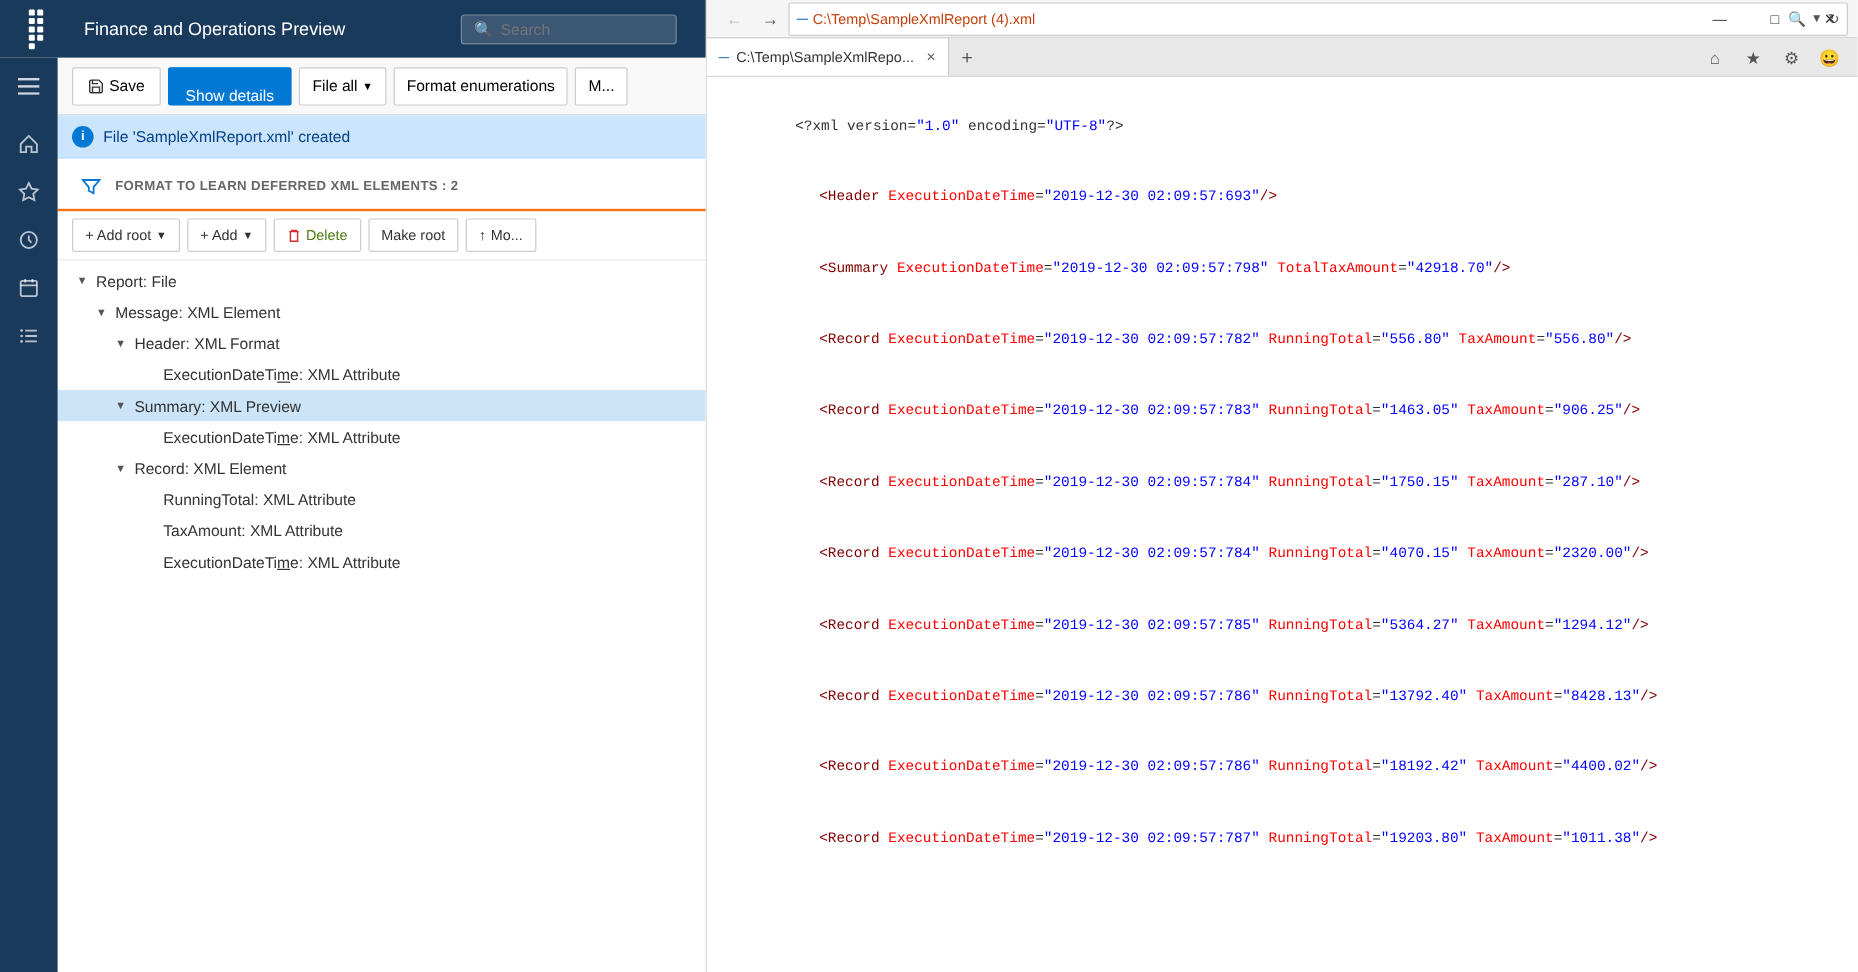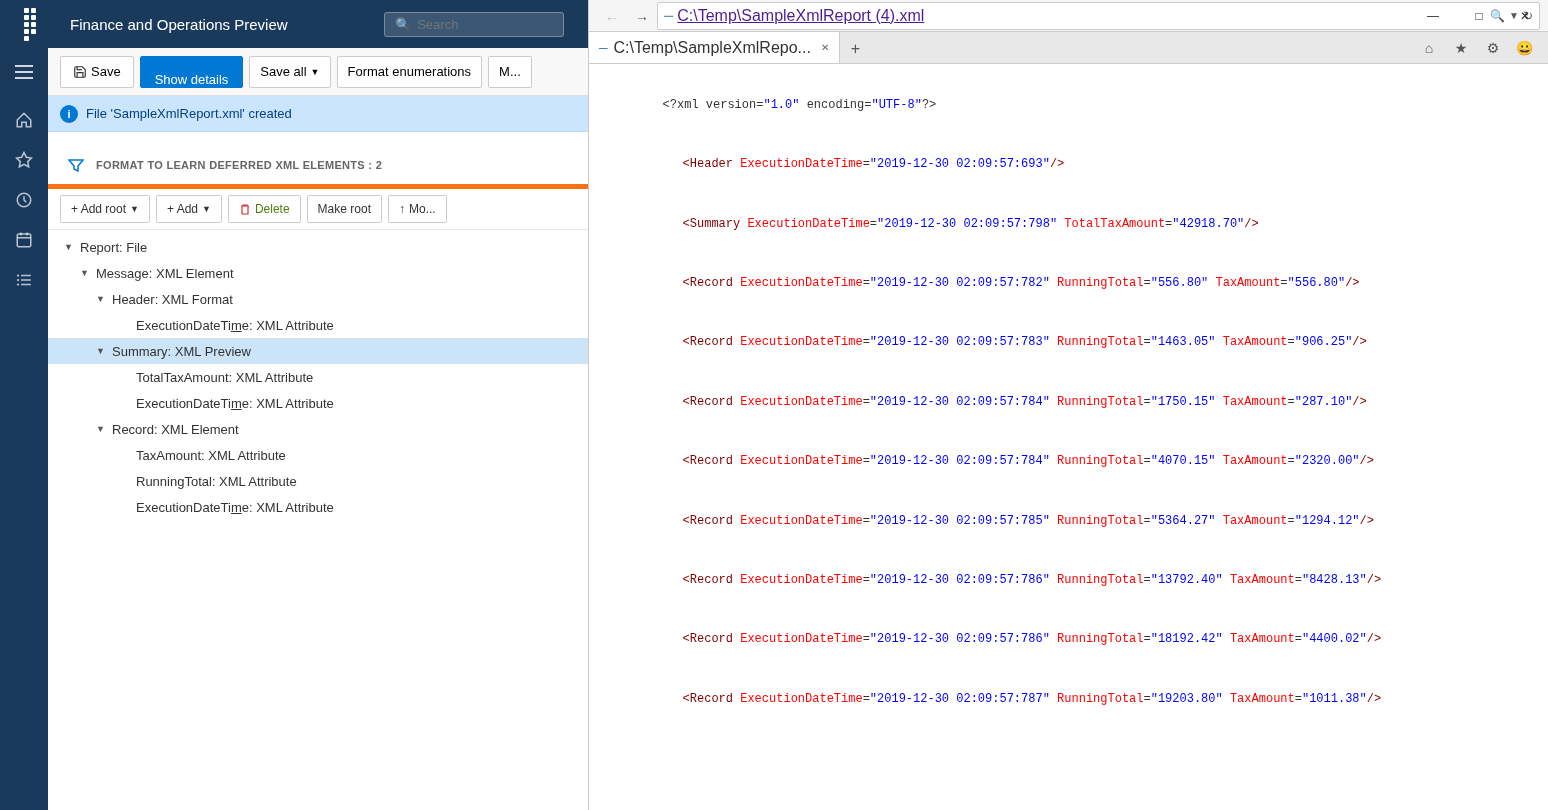--- a/index.html
+++ b/index.html
@@ -95,37 +95,37 @@
     </div>
   </div>
 
   <div style="position:absolute;top:0;right:0;width:960px;height:810px;background:white;border-left:1px solid #ccc;z-index:5;">
 
     <div style="background:#f5f5f5;height:32px;display:flex;align-items:center;padding:0 8px;border-bottom:1px solid #ccc;">
       <div class="browser-btn disabled">←</div>
       <div class="browser-btn">→</div>
       <div class="address-bar">
         <span class="e-icon" style="color:#1b6ec2;font-size:13px;">─</span>
-        <span style="font-size:16px;color:#4c1d95;flex:1;text-decoration:underline;">C:\Temp\SampleXmlReport (4).xml</span>
+        <span style="font-size:12px;color:#c2410c;flex:1;">C:\Temp\SampleXmlReport (4).xml</span>
         <span style="font-size:12px;color:#555;cursor:pointer;">🔍</span>
         <span style="font-size:10px;color:#555;cursor:pointer;">▼</span>
         <span style="font-size:12px;color:#555;cursor:pointer;">↻</span>
       </div>
 
       <div style="position:absolute;right:0;top:0;display:flex;">
         <div class="win-btn">—</div>
         <div class="win-btn">□</div>
         <div class="win-btn close">✕</div>
       </div>
     </div>
 
     <div style="background:#e8e8e8;height:32px;display:flex;align-items:flex-end;border-bottom:1px solid #ccc;">
       <div style="height:32px;display:flex;align-items:center;padding:0 10px;gap:6px;background:white;border-right:1px solid #ccc;border-top:1px solid #ccc;font-size:12px;max-width:280px;overflow:hidden;">
         <span style="font-size:12px;color:#1b6ec2;">─</span>
-        <span style="font-size:16px;color:#333;white-space:nowrap;overflow:hidden;text-overflow:ellipsis;max-width:200px;text-align:center;">C:\Temp\SampleXmlRepo...</span>
+        <span style="font-size:12px;color:#333;white-space:nowrap;overflow:hidden;text-overflow:ellipsis;max-width:200px;text-align:center;">C:\Temp\SampleXmlRepo...</span>
         <span style="font-size:10px;color:#666;cursor:pointer;margin-left:4px;">✕</span>
       </div>
       <div style="width:30px;height:28px;display:flex;align-items:center;justify-content:center;cursor:pointer;font-size:16px;color:#555;">+</div>
 
       <div style="margin-left:auto;display:flex;align-items:center;padding-right:8px;gap:2px;">
         <div class="browser-btn" style="font-size:14px;">⌂</div>
         <div class="browser-btn" style="font-size:14px;">★</div>
         <div class="browser-btn" style="font-size:14px;">⚙</div>
         <div class="browser-btn" style="font-size:14px;">😀</div>
       </div>
@@ -225,37 +225,37 @@
           <path d="M19 21H5a2 2 0 01-2-2V5a2 2 0 012-2h11l5 5v11a2 2 0 01-2 2z" stroke="#333" stroke-width="2" fill="none"></path>
           <polyline points="17 21 17 13 7 13 7 21" stroke="#333" stroke-width="2" fill="none"></polyline>
           <polyline points="7 3 7 8 15 8" stroke="#333" stroke-width="2" fill="none"></polyline>
         </svg>
         <span>Save</span>
       </button>
       <button style="height:32px;padding:15px 14px;border:1px solid #0078d4;background:#0078d4;color:white;cursor:pointer;border-radius:2px;font-size:13px;">
         <span>Show details</span>
       </button>
       <button style="height:32px;padding:0 10px;border:1px solid #ccc;background:white;cursor:pointer;border-radius:2px;font-size:13px;display:flex;align-items:center;gap:4px;">
-        <span>Save all</span>
+        <span>File all</span>
         <span style="font-size:9px;">▼</span>
       </button>
       <button style="height:32px;padding:0 10px;border:1px solid #ccc;background:white;cursor:pointer;border-radius:2px;font-size:13px;">
         <span>Format enumerations</span>
       </button>
       <button style="height:32px;padding:0 10px;border:1px solid #ccc;background:white;cursor:pointer;border-radius:2px;font-size:13px;">
         <span>M...</span>
       </button>
     </div>
 
     <div style="background:#cce5ff;border-bottom:1px solid #b8daff;height:36px;display:flex;align-items:center;padding:0 12px;gap:8px;font-size:13px;color:#004085;">
       <span style="width:18px;height:18px;border-radius:50%;background:#0078d4;color:white;display:flex;align-items:center;justify-content:center;font-size:11px;font-weight:bold;flex-shrink:0;">i</span>
       <span>File 'SampleXmlReport.xml' created</span>
     </div>
 
-    <div style="padding:22px 16px 6px;border-bottom:5px solid #f97316;">
+    <div style="padding:12px 16px 6px;border-bottom:2px solid #f97316;">
       <div style="display:flex;align-items:center;gap:8px;">
         <div style="width:24px;height:24px;display:flex;align-items:center;justify-content:center;color:#0078d4;cursor:pointer;">
           <svg width="16" height="14" viewBox="0 0 16 14" fill="none">
             <path d="M1 1h14L10 7v5l-4-2V7L1 1z" stroke="#0078d4" stroke-width="1.5" fill="none"></path>
           </svg>
         </div>
         <div>
           <div style="font-size:11px;font-weight:600;color:#666;text-transform:uppercase;letter-spacing:0.3px;margin-bottom:2px;">FORMAT TO LEARN DEFERRED XML ELEMENTS : 2</div>
         </div>
       </div>
@@ -305,46 +305,42 @@
       <div style="display:flex;align-items:center;padding:3px 8px 3px 72px;cursor:pointer;min-height:26px;">
         <span style="width:12px;margin-right:4px;"></span>
         <span style="font-size:13px;color:#333;">ExecutionDateTi<span style="text-decoration:underline;">m</span>e: XML Attribute</span>
       </div>
 
       <div style="display:flex;align-items:center;padding:3px 8px 3px 48px;cursor:pointer;min-height:26px;background:#cce4f7;">
         <span style="font-size:9px;color:#555;margin-right:4px;width:12px;">▼</span>
         <span style="font-size:13px;color:#333;">Summary: XML Preview</span>
       </div>
 
-      <div style="display:flex;align-items:center;padding:3px 8px 3px 72px;cursor:pointer;min-height:26px;">
-        <span style="width:12px;margin-right:4px;"></span>
-        <span style="font-size:13px;color:#333;">TotalTaxAmount: XML Attribute</span>
-      </div>
 
       <div style="display:flex;align-items:center;padding:3px 8px 3px 72px;cursor:pointer;min-height:26px;">
         <span style="width:12px;margin-right:4px;"></span>
         <span style="font-size:13px;color:#333;">ExecutionDateTi<span style="text-decoration:underline;">m</span>e: XML Attribute</span>
       </div>
 
       <div style="display:flex;align-items:center;padding:3px 8px 3px 48px;cursor:pointer;min-height:26px;">
         <span style="font-size:9px;color:#555;margin-right:4px;width:12px;">▼</span>
         <span style="font-size:13px;color:#333;">Record: XML Element</span>
       </div>
 
       <div style="display:flex;align-items:center;padding:3px 8px 3px 72px;cursor:pointer;min-height:26px;">
         <span style="width:12px;margin-right:4px;"></span>
+        <span style="font-size:13px;color:#333;">RunningTotal: XML Attribute</span>
+      </div>
+
+      <div style="display:flex;align-items:center;padding:3px 8px 3px 72px;cursor:pointer;min-height:26px;">
+        <span style="width:12px;margin-right:4px;"></span>
         <span style="font-size:13px;color:#333;">TaxAmount: XML Attribute</span>
       </div>
 
       <div style="display:flex;align-items:center;padding:3px 8px 3px 72px;cursor:pointer;min-height:26px;">
         <span style="width:12px;margin-right:4px;"></span>
-        <span style="font-size:13px;color:#333;">RunningTotal: XML Attribute</span>
-      </div>
-
-      <div style="display:flex;align-items:center;padding:3px 8px 3px 72px;cursor:pointer;min-height:26px;">
-        <span style="width:12px;margin-right:4px;"></span>
         <span style="font-size:13px;color:#333;">ExecutionDateTi<span style="text-decoration:underline;">m</span>e: XML Attribute</span>
       </div>
 
     </div>
   </div>
 
 </div>
 
 </body></html>

